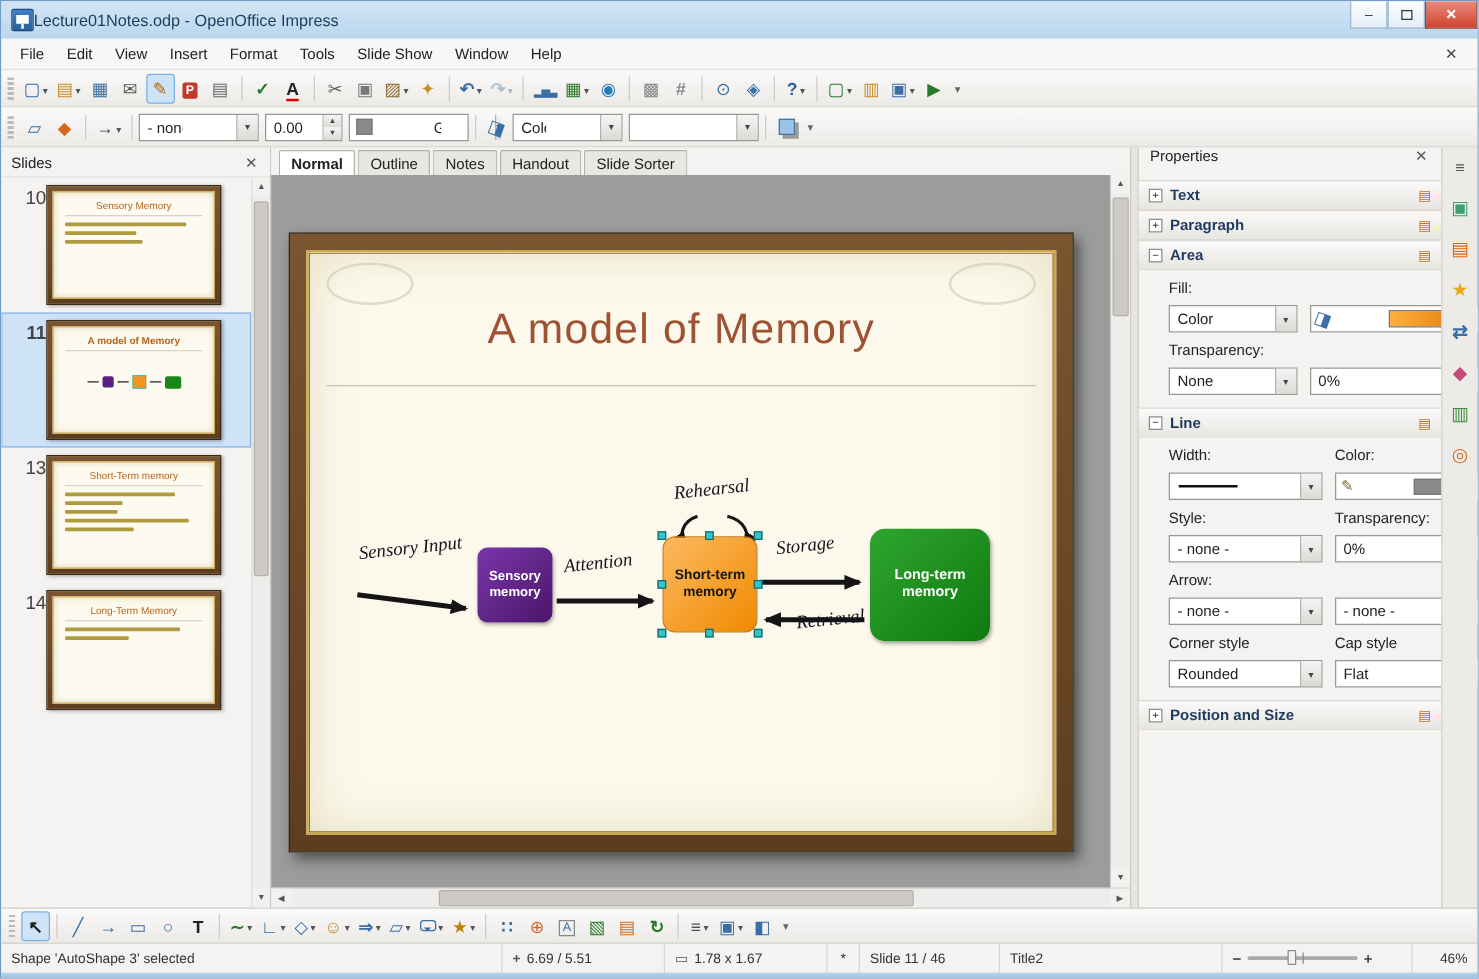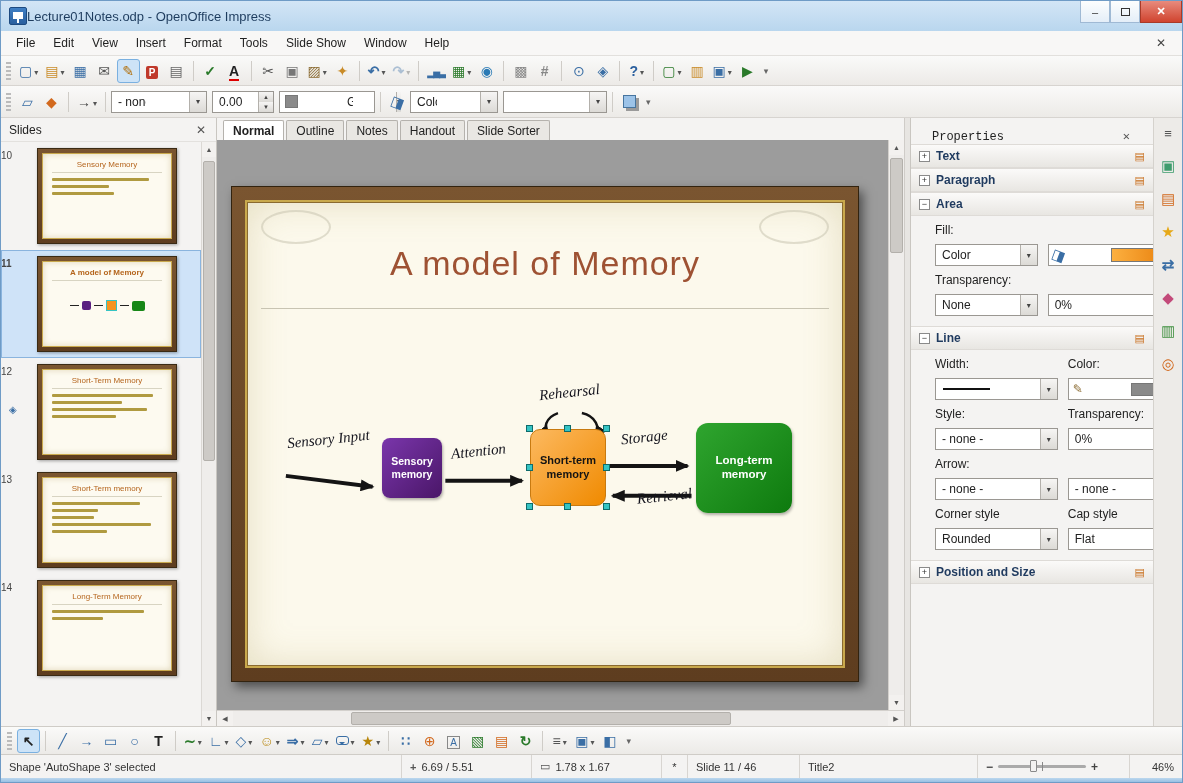--- a/index.html
+++ b/index.html
@@ -88,21 +88,21 @@
   .main { flex:1 1 auto; display:flex; min-height:0; }
 
   
   .slides-panel { width:216px; flex:0 0 auto; background:#f4f3f2; border-right:1px solid #c9c6c1; display:flex; flex-direction:column; }
   .panel-head { height:24px; display:flex; align-items:center; padding:0 8px; flex:0 0 auto; border-bottom:1px solid #e3e1de; }
   .panel-head .t { flex:1; }
   .panel-close { color:#555; padding:0 2px; font-size:12px; }
   .thumbs { flex:1; position:relative; overflow:hidden; padding-right:15px; }
   .thumb-row { display:flex; padding:6px 4px 6px 0; position:relative; }
   .thumb-row.selected { background:#cfe3f8; outline:1px solid #8ab4de; outline-offset:-1px;font-weight:bold; }
-  .thumb-num { width:36px; text-align:left; font-size:10px; color:#444; padding-top:2px; flex:0 0 auto; }
+  .thumb-num { width:36px; text-align:right; font-size:15px; color:#444; padding-top:2px; flex:0 0 auto; }
   .trans-ico { position:absolute; left:8px; top:46px; font-size:10px; color:#3a6ea5; }
   .thumb { width:140px; height:96px; background:linear-gradient(#7a5530,#5e3d1f); border:1px solid #3a2a14; padding:4px; box-shadow:1px 1px 3px rgba(0,0,0,.35); }
   .thumb-inner { width:100%; height:100%; background:#fdfaf0; border:1px solid #c9a94d; box-shadow:inset 0 0 6px rgba(170,150,80,.35); padding:6px 9px 0; display:flex; flex-direction:column; }
   .thumb-title { font-size:8px; color:#b5651d; text-align:center; white-space:nowrap; overflow:hidden; }
   .thumb-sep { height:1px; background:#d8d4c2; margin:3px 0 5px; }
   .tline { height:3px; background:#b09a40; border-radius:1px; margin-bottom:4px; }
   .mini-diag { display:flex; align-items:center; gap:3px; margin-top:14px; justify-content:center; }
   .mini-arrow { width:9px; height:1px; background:#222; }
   .msq { flex:0 0 auto; }
   .msq.p { width:9px; height:9px; background:#5a2080; border-radius:2px; }
@@ -145,21 +145,21 @@
   .hnd { position:absolute; width:7px; height:7px; background:#35c4c4; border:1px solid #0e6b6b; }
   .hnd.tl{left:-5px;top:-5px;} .hnd.tm{left:50%;margin-left:-4px;top:-5px;} .hnd.tr{right:-5px;top:-5px;}
   .hnd.ml{left:-5px;top:50%;margin-top:-4px;} .hnd.mr{right:-5px;top:50%;margin-top:-4px;}
   .hnd.bl{left:-5px;bottom:-5px;} .hnd.bm{left:50%;margin-left:-4px;bottom:-5px;} .hnd.br{right:-5px;bottom:-5px;}
   .lbl-input{left:40px;top:229px;} .lbl-att{left:204px;top:241px;} .lbl-reh{left:292px;top:182px;}
   .lbl-sto{left:374px;top:227px;} .lbl-ret{left:390px;top:286px;}
 
   
   .splitter { width:6px; flex:0 0 auto; background:#e7e5e2; border-left:1px solid #cfccc8; }
   .sidebar { width:243px; flex:0 0 auto; background:#f4f3f2; border-left:1px solid #c9c6c1; display:flex; flex-direction:column; }
-  .sb-head { height:26px; display:flex; align-items:flex-end; padding:0 21px; flex:0 0 auto;font-family:Liberation Mono, monospace; }
+  .sb-head { height:26px; display:flex; align-items:flex-start; padding:0 9px; flex:0 0 auto; }
   .sb-head .t { flex:1; font-size:12px; }
   .sec-head { height:24px; display:flex; align-items:center; gap:6px; padding:0 8px; background:linear-gradient(#fbfaf9,#e8e6e2); border-top:1px solid #dedbd7; border-bottom:1px solid #dedbd7; color:#1f3a5f; font-weight:bold; font-size:12px; flex:0 0 auto; }
   .cbox { width:11px; height:11px; border:1px solid #8a8a8a; background:#fff; display:flex; align-items:center; justify-content:center; font-size:9px; line-height:1; color:#333; font-weight:normal; }
   .dlg-ic { margin-left:auto; font-size:11px; color:#c96f1e; font-weight:normal; }
   .dlg-ic::before { content:"▤"; }
   .sec-body { padding:7px 24px 10px; display:grid; grid-template-columns:1fr; gap:7px 10px; font-size:12px; flex:0 0 auto; }
   .span2 { grid-column:1 / span 2; }
   .flabel { color:#222; }
   .sb-rest { flex:1; }
 
@@ -430,34 +430,20 @@
                   <span class="msq p"></span>
                 <span class="mini-arrow"></span>
                   <span class="msq o"></span>
                 <span class="mini-arrow"></span>
                   <span class="msq g"></span>
               </div>
             </div>
           </div>
         </div>
 
-        <div class="thumb-row">
-          <span class="thumb-num">12</span>
-          <span class="trans-ico">◈</span>
-          <div class="thumb">
-            <div class="thumb-inner">
-              <div class="thumb-title">Short-Term Memory</div>
-              <div class="thumb-sep"></div>
-              <div class="tline" style="width:92%"></div>
-              <div class="tline" style="width:64%"></div>
-              <div class="tline" style="width:86%"></div>
-              <div class="tline" style="width:58%"></div>
-            </div>
-          </div>
-        </div>
 
         <div class="thumb-row">
           <span class="thumb-num">13</span>
           <div class="thumb">
             <div class="thumb-inner">
               <div class="thumb-title">Short-Term memory</div>
               <div class="thumb-sep"></div>
               <div class="tline" style="width:80%"></div>
               <div class="tline" style="width:42%"></div>
               <div class="tline" style="width:38%"></div>

